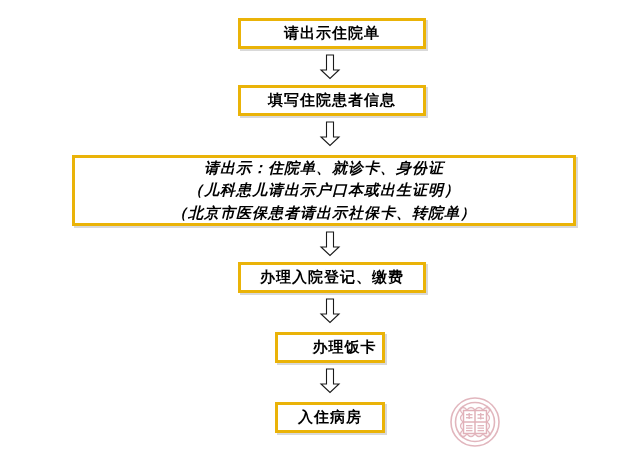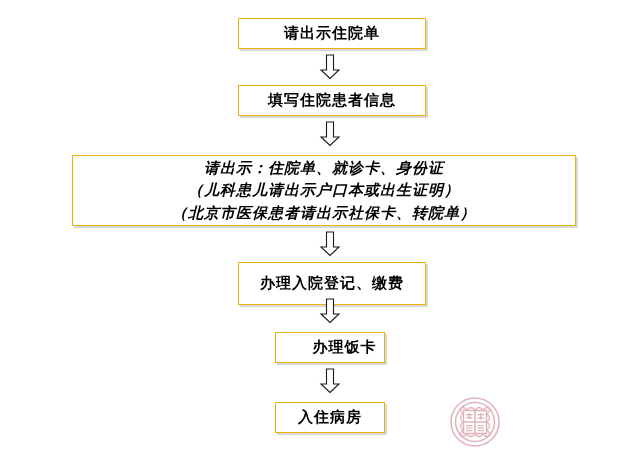--- a/index.html
+++ b/index.html
@@ -14,41 +14,41 @@
     background: #ffffff;
     overflow: hidden;
     font-family: "DejaVu Sans", "Liberation Sans", sans-serif;
   }
 
   
   .node {
     position: absolute;
     box-sizing: border-box;
     background: #ffffff;
-    border: 1px solid #eab308;
+    border: 3px solid #eab308;
     box-shadow: 2px 2px 0 0 #d9d9d9;
     display: flex;
     align-items: center;
     justify-content: center;
     text-align: center;
   }
   .node .node-text {
     display: block;
     width: 100%;
     font-weight: bold;
     color: #000000;
     letter-spacing: 1px;
     line-height: 1.32;
     white-space: pre-line;
   }
 
   .n1 { left: 238px; top: 18px;  width: 188px; height: 31px; }
   .n2 { left: 238px; top: 85px;  width: 188px; height: 31px; }
   .n3 { left: 72px;  top: 155px; width: 504px; height: 71px; }
-  .n4 { left: 238px; top: 262px; width: 188px; height: 43px; }
+  .n4 { left: 238px; top: 262px; width: 188px; height: 31px; }
   .n5 { left: 275px; top: 332px; width: 110px; height: 31px; padding-left: 29px; }
   .n6 { left: 275px; top: 402px; width: 110px; height: 31px; justify-content: center; }
 
   .n1 .node-text,
   .n2 .node-text,
   .n4 .node-text,
   .n5 .node-text,
   .n6 .node-text { font-size: 15px; }
 
   .n3 .node-text { font-size: 15px; line-height: 1.48; font-style: italic; }

